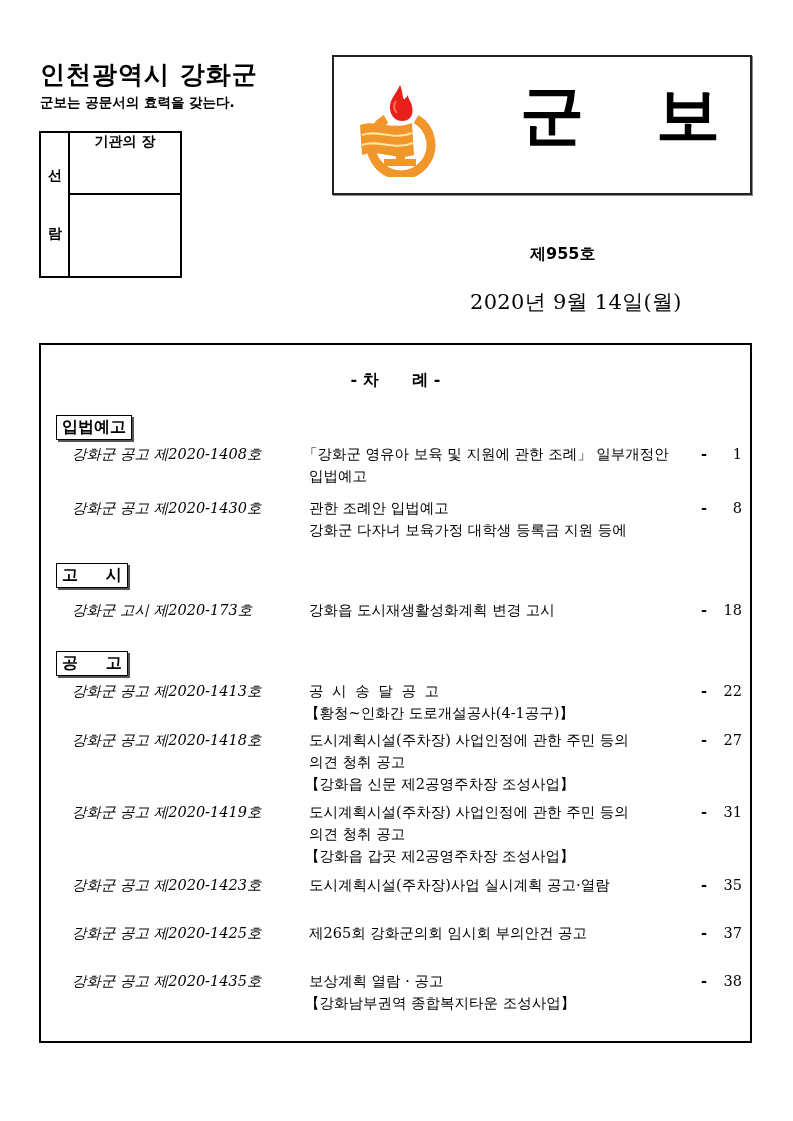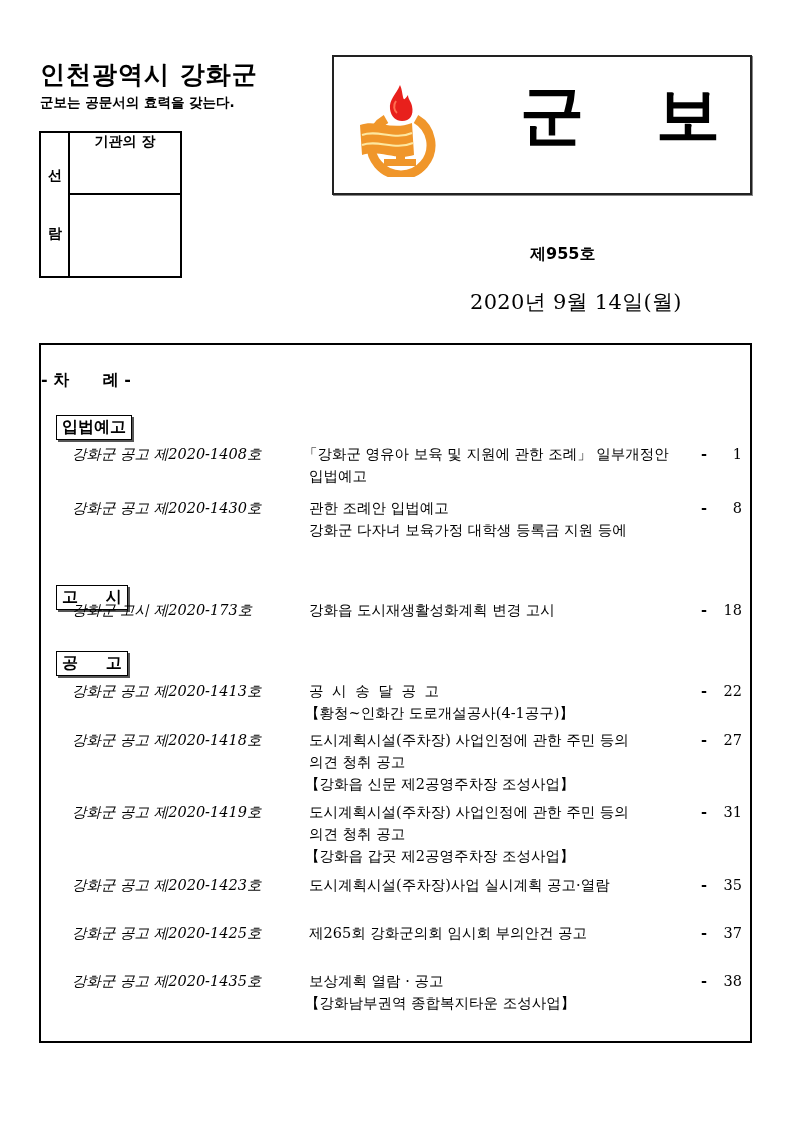--- a/index.html
+++ b/index.html
@@ -54,21 +54,21 @@
     left: 470px; top: 288px; font-family: "DejaVu Serif", "Liberation Serif", serif;
     font-size: 21px; white-space: nowrap; letter-spacing: 0.3px;
   }
 
   
   .toc {
     left: 39px; top: 343px; width: 713px; height: 700px;
     border: 2px solid #000; box-sizing: border-box;
   }
   .toc-title {
-    position: absolute; left: 0; right: 0; top: 25px; 
+    position: absolute; left: 0; right: 0; top: 25px; text-align: center;
     font-family: "DejaVu Sans", "Liberation Sans", sans-serif; font-weight: bold; font-size: 16px;
     white-space: pre;
   }
   .section-label {
     position: absolute; left: 15px; height: 25px; box-sizing: border-box;
     border: 1.5px solid #000; box-shadow: 2px 2px 0 #555;
     font-family: "DejaVu Sans", "Liberation Sans", sans-serif; font-weight: bold; font-size: 16px;
     line-height: 22px; padding: 0 5px; white-space: pre;
   }
   .entry { position: absolute; left: 0; right: 0; font-size: 14.5px; line-height: 22px; }
@@ -134,21 +134,21 @@
   <div class="entry" style="top:152px">
     <span class="ref">강화군 공고 제2020-1430호</span>
     <div class="desc">
       <div>관한 조례안 입법예고</div>
       <div>강화군 다자녀 보육가정 대학생 등록금 지원 등에</div>
     </div>
     <span class="dash">-</span>
     <span class="page">8</span>
   </div>
 
-  <div class="section-label" style="top:240px">고     시</div>
+  <div class="section-label" style="top:218px">고     시</div>
 
   <div class="entry" style="top:254px">
     <span class="ref">강화군 고시 제2020-173호</span>
     <div class="desc">
       <div>강화읍 도시재생활성화계획 변경 고시</div>
     </div>
     <span class="dash">-</span>
     <span class="page">18</span>
   </div>
 

